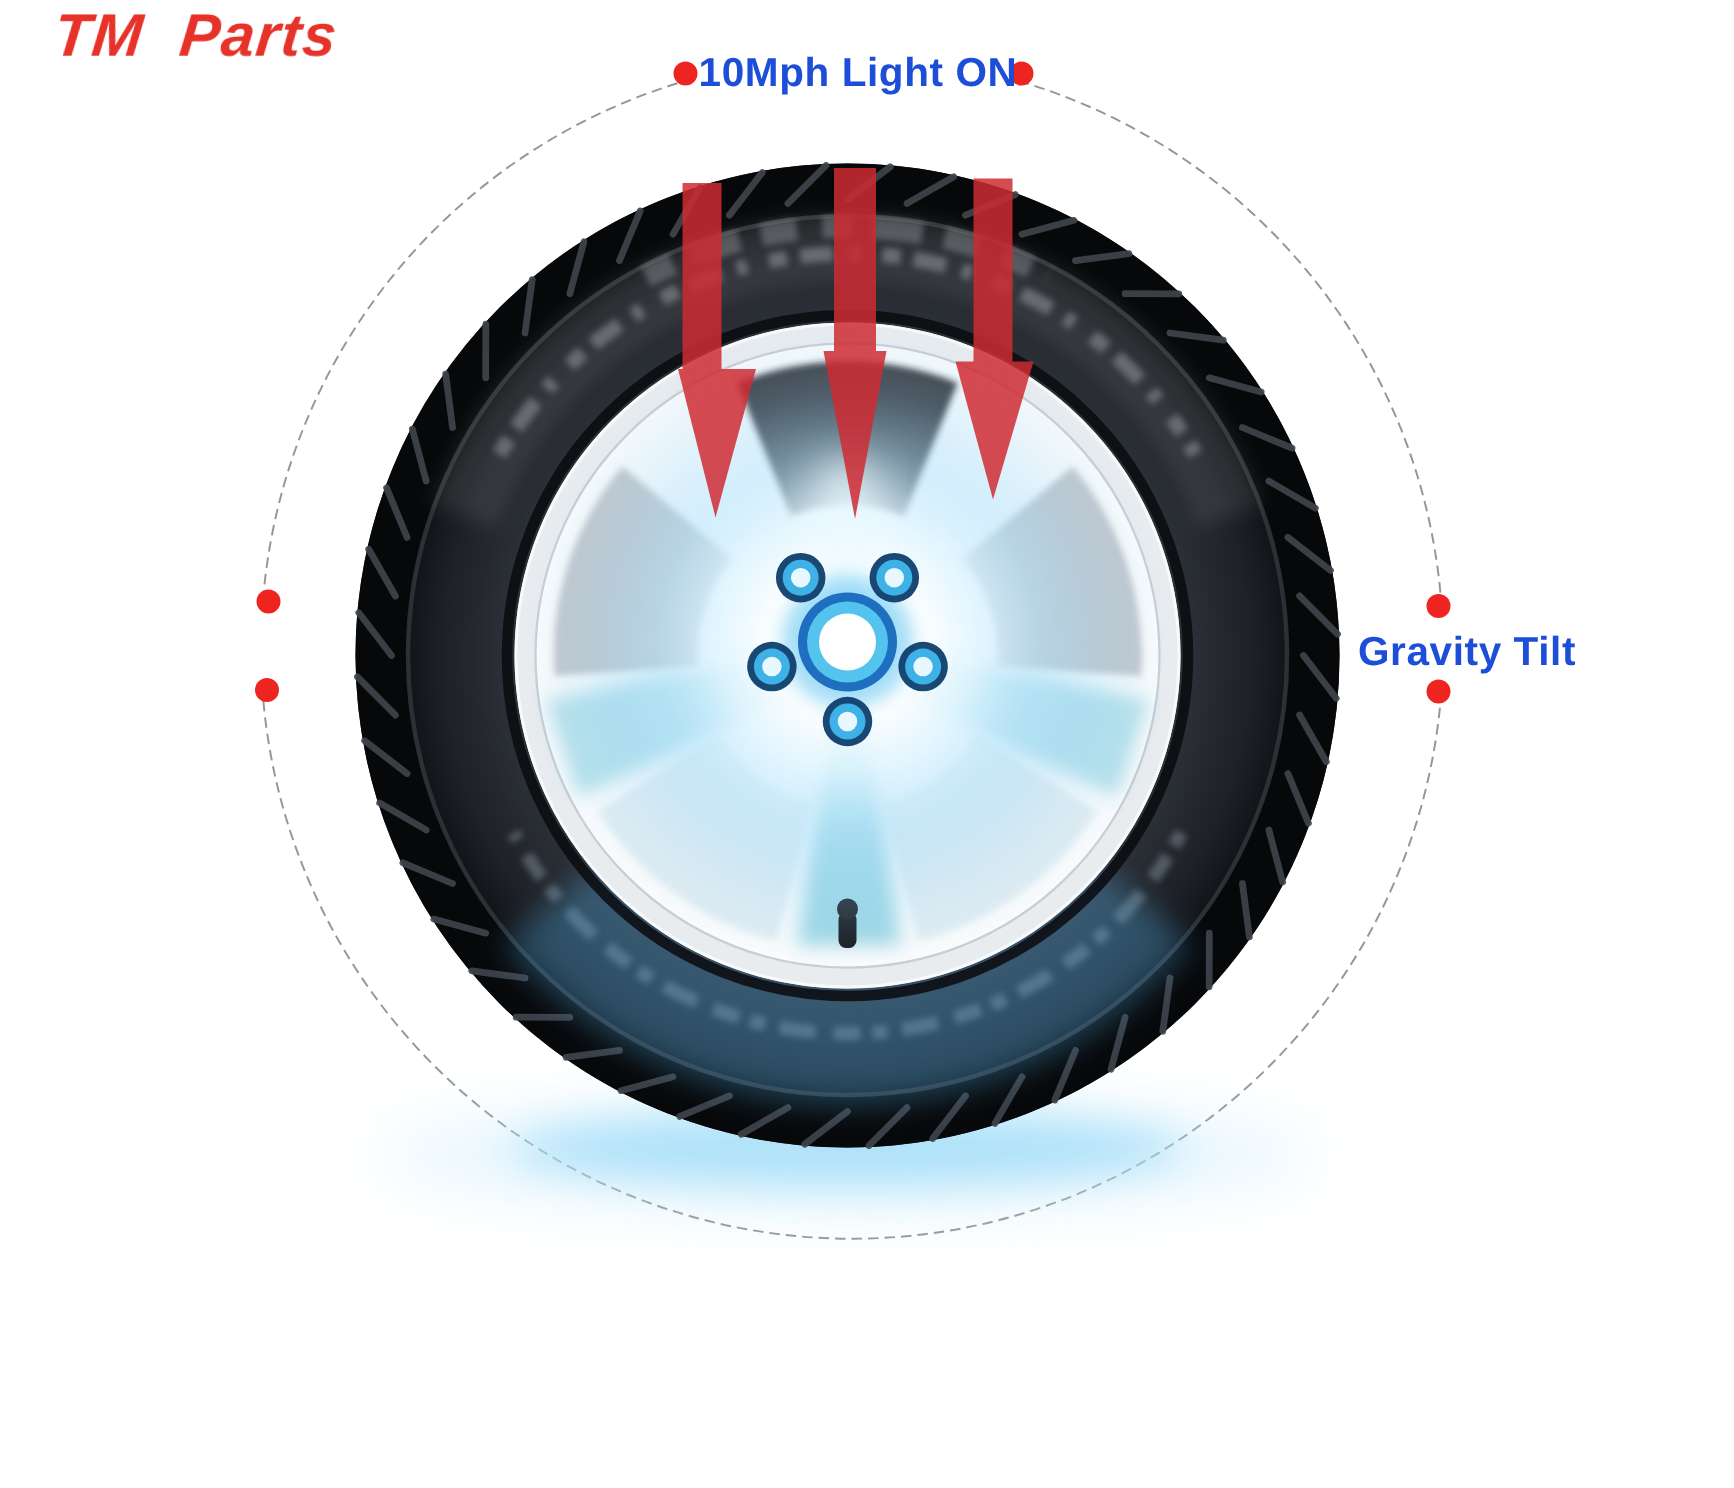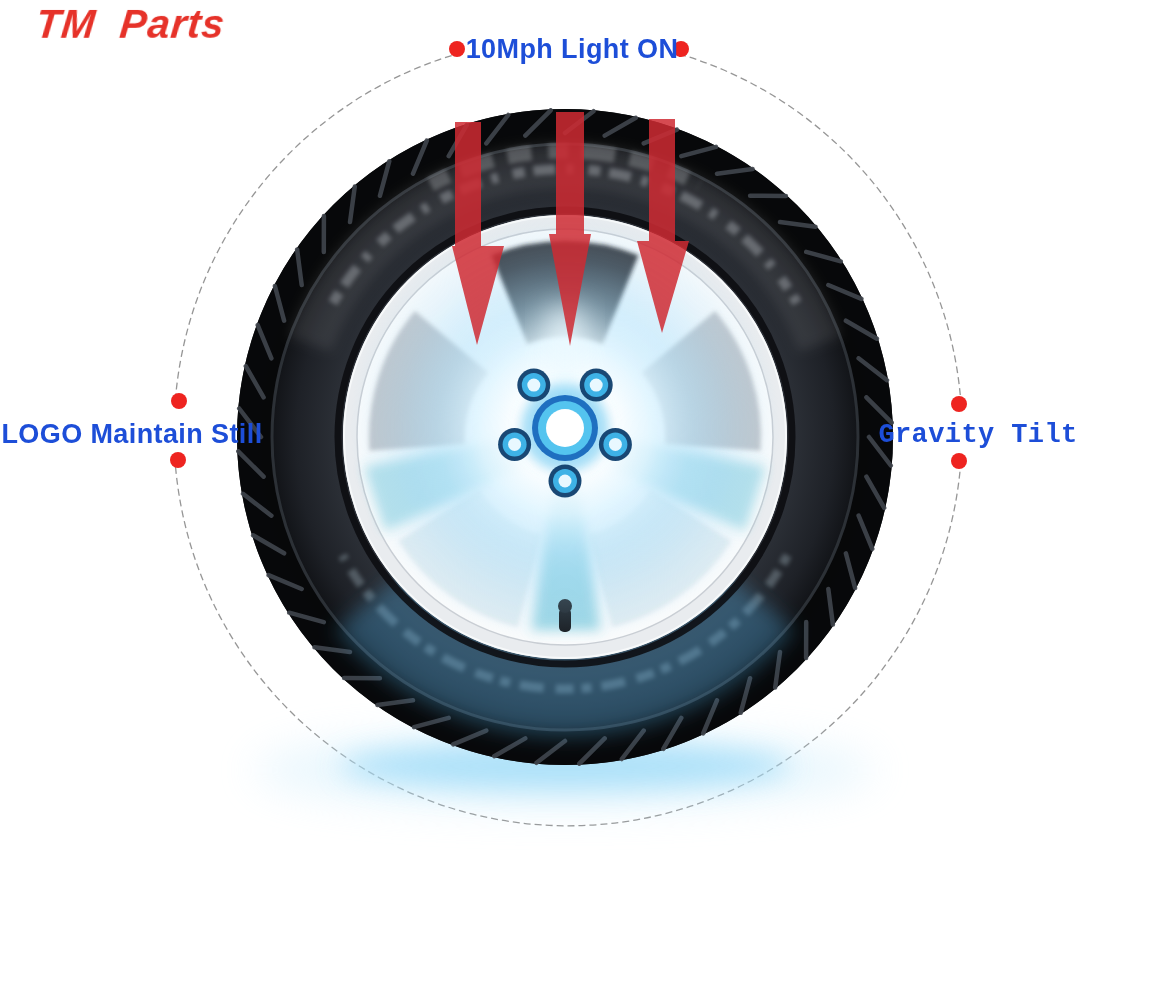--- a/index.html
+++ b/index.html
@@ -5,21 +5,21 @@
   html,body{margin:0;padding:0;background:#fff;}
   .stage{position:relative;width:1156px;height:992px;background:#fff;overflow:hidden;
          font-family:"Liberation Sans",sans-serif;}
   .art{position:absolute;left:0;top:0;}
   .logo{position:absolute;left:36px;top:2px;font-size:40px;font-weight:bold;font-style:italic;
         color:#e63229;letter-spacing:1px;white-space:pre;transform:skewX(-6deg);}
   .label{position:absolute;transform:translate(-50%,-50%);font-size:27px;font-weight:600;
          color:#1d4ed8;white-space:nowrap;letter-spacing:.4px;}
   .label.top{left:572px;top:49px;}
   .label.left{left:132px;top:434px;}
-  .label.right{left:978px;top:435px;font-family:Liberation Mono, monospace;}
+  .label.right{left:978px;top:435px;}
 </style>
 </head>
 <body>
 
 <div class="stage">
 
   <svg class="art" width="1156" height="992" viewBox="0 0 1156 992" role="img" aria-label="Car tire with silver five-spoke alloy wheel; LED center cap glowing white-blue; three red arrows point downward toward the hub; soft blue light glows under the tire">
     <defs>
       <radialGradient id="tireG" cx="565" cy="437" r="328" gradientUnits="userSpaceOnUse">
         <stop offset="0" stop-color="#3a4048"></stop>
@@ -210,15 +210,14 @@
       <circle cx="681" cy="49" r="8"></circle>
       <circle cx="179" cy="401" r="8"></circle>
       <circle cx="178" cy="460" r="8"></circle>
       <circle cx="959" cy="404" r="8"></circle>
       <circle cx="959" cy="461" r="8"></circle>
     </g>
   </svg>
 
   <div class="logo">TM  Parts</div>
   <div class="label top">10Mph Light ON</div>
-  <div class="label left">LOGO Maintain Still</div>
   <div class="label right">Gravity Tilt</div>
 </div>
 
 </body></html>

